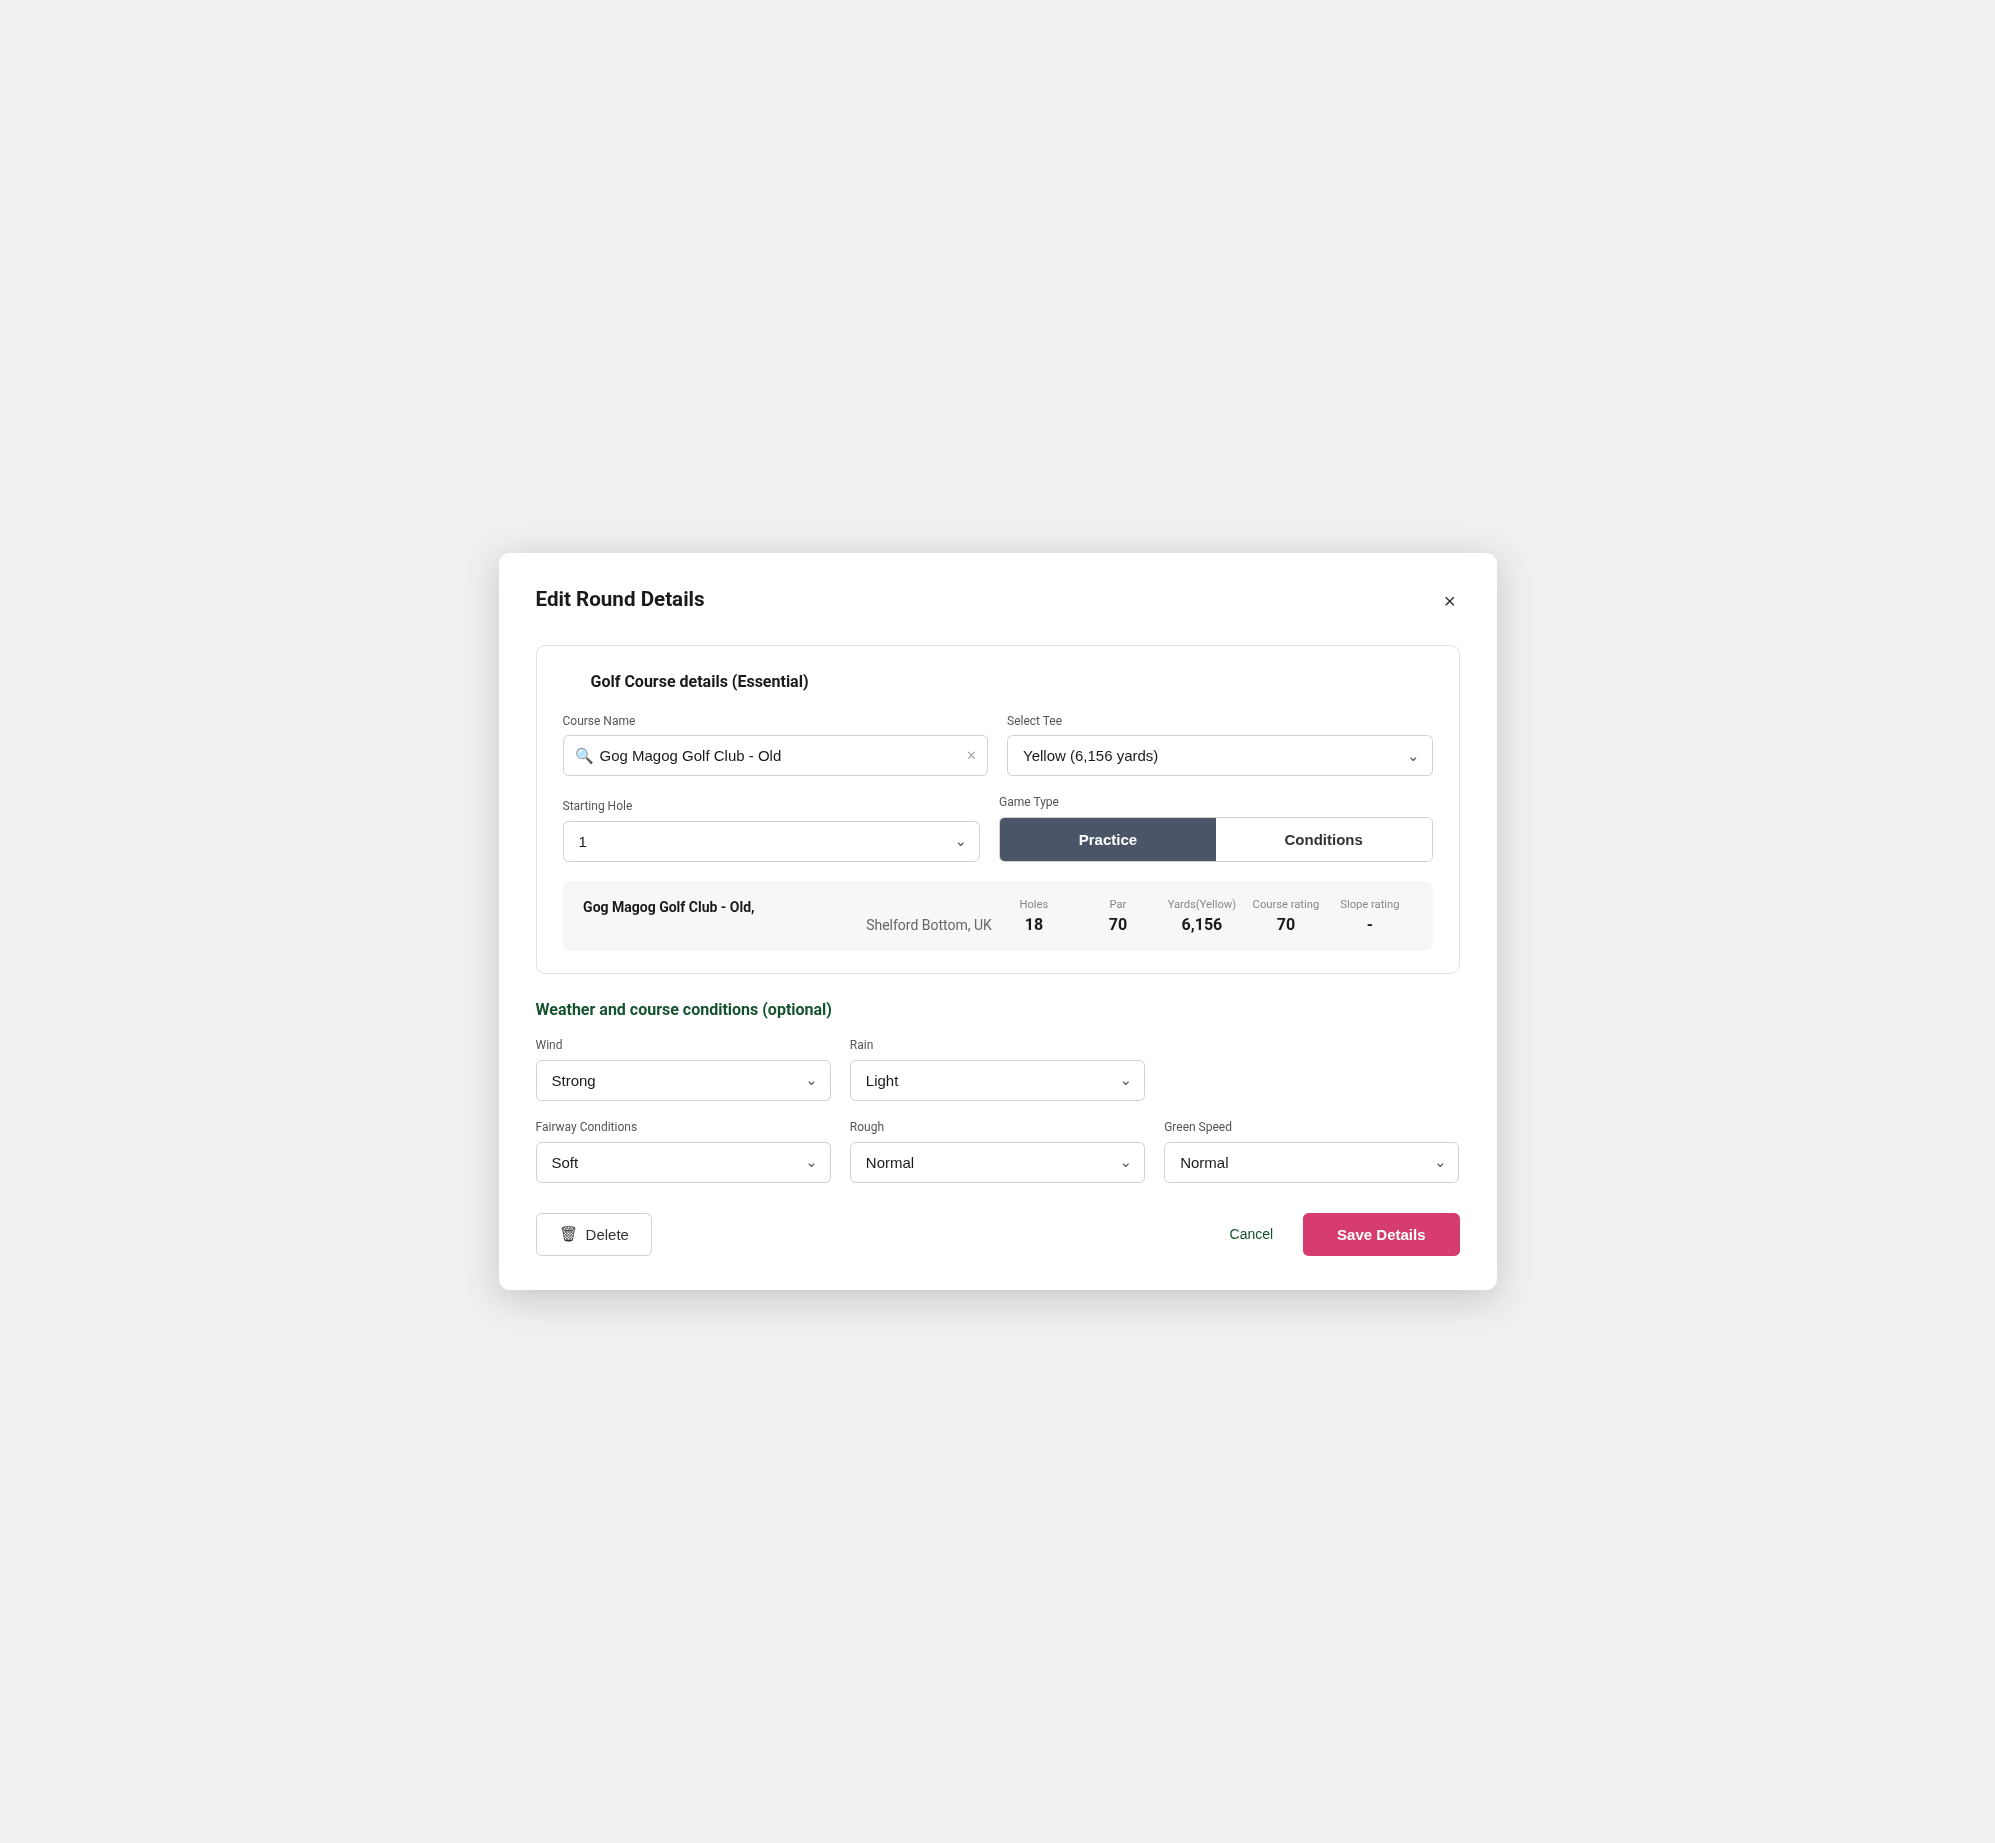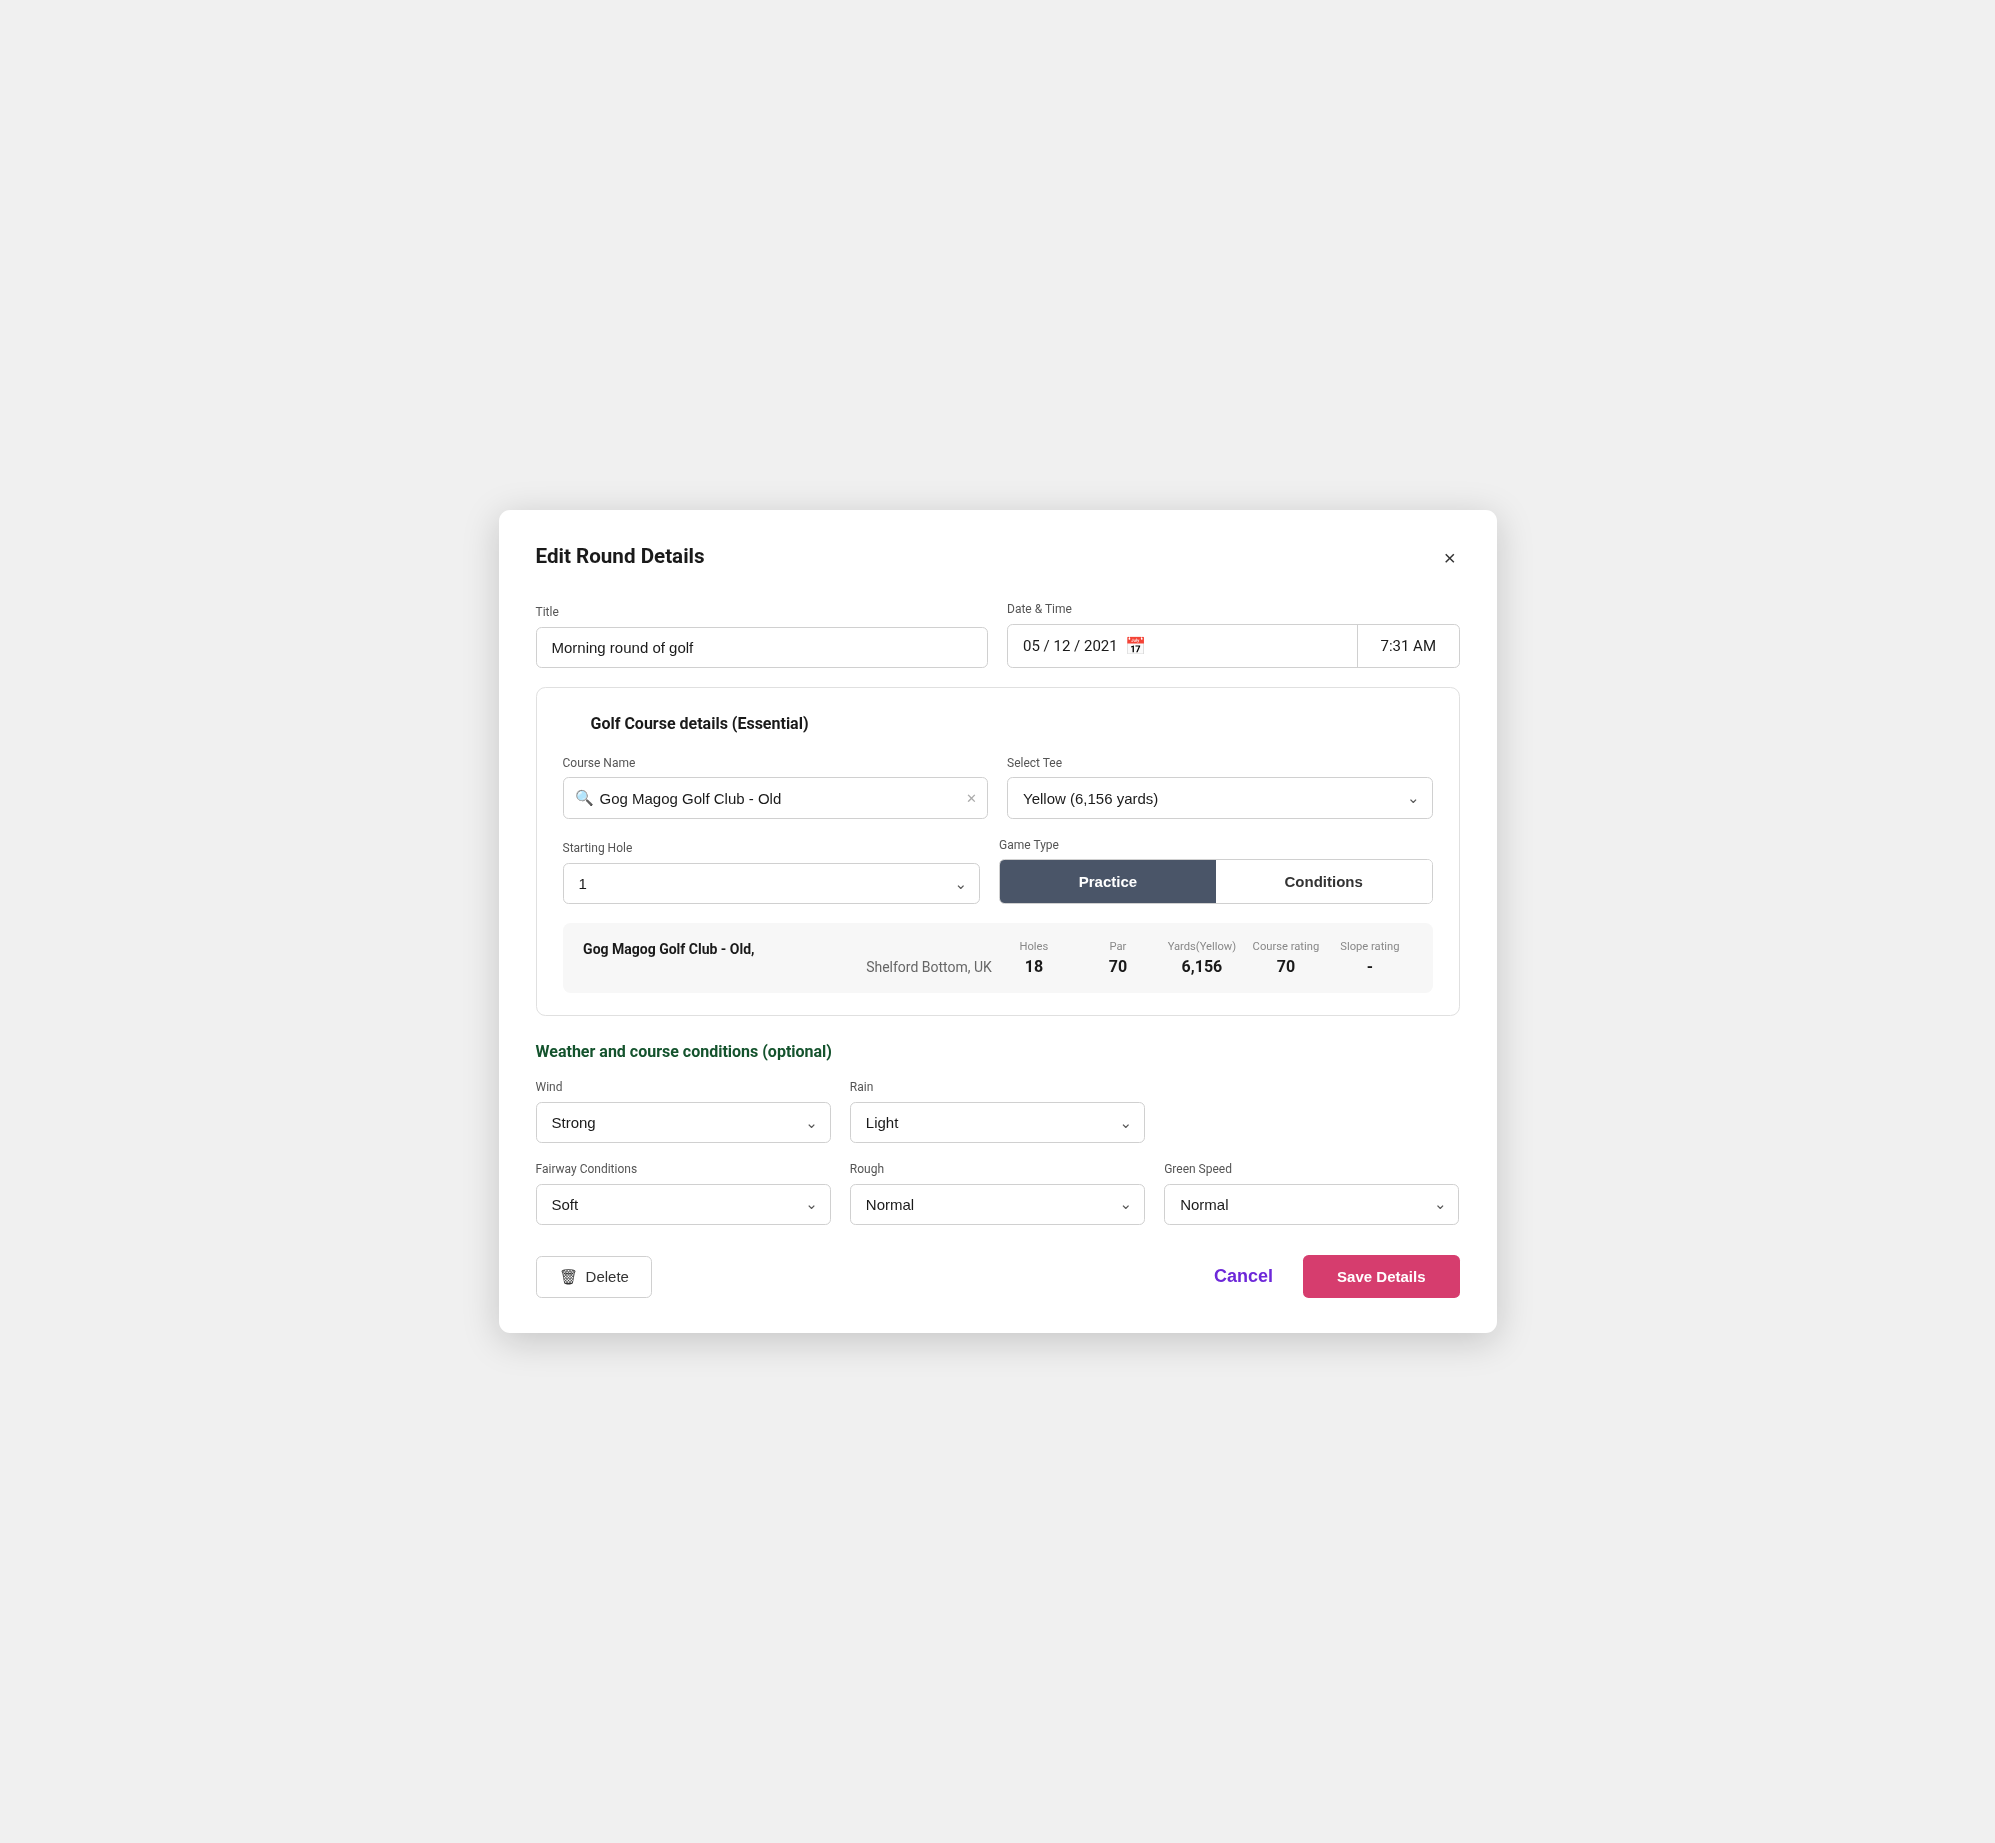--- a/index.html
+++ b/index.html
@@ -278,23 +278,23 @@
       color: #333;
     }
     .footer-right {
       display: flex;
       align-items: center;
       gap: 22.5px;
     }
     .cancel-btn {
       background: none;
       border: none;
-      font-size: 18px;
-      font-weight: 700;
-      color: #6d28d9;
+      font-size: 14px;
+      font-weight: 400;
+      color: #14532d;
       cursor: pointer;
       padding: 11.2px 7.5px;
     }
     .save-btn {
       background: #d63d6e;
       color: #fff;
       border: none;
       border-radius: 5.6px;
       padding: 13px 34px;
       font-size: 15px;
@@ -305,39 +305,20 @@
 </head>
 <body>
 
 <div class="modal">
 
   <div class="modal-header">
     <h2 class="modal-title">Edit Round Details</h2>
     <button class="close-btn">×</button>
   </div>
 
-  <div class="row form-section">
-    <div class="field-group grow">
-      <label class="field-label">Title</label>
-      <input class="text-input" type="text" value="Morning round of golf" style="">
-    </div>
-    <div class="field-group grow">
-      <label class="field-label">Date &amp; Time</label>
-      <div class="date-time-group">
-        <div class="date-part">
-          <span>05 / 12 / 2021</span>
-          <span class="cal-icon">📅</span>
-        </div>
-        <div class="date-divider"></div>
-        <div class="time-part">
-          <span>7:31 AM</span>
-        </div>
-      </div>
-    </div>
-  </div>
 
   <div class="card-section">
     <div class="section-title">Golf Course details (Essential)</div>
 
     <div class="row">
       <div class="field-group grow">
         <label class="field-label">Course Name</label>
         <div class="search-input-wrap">
           <span class="search-icon">🔍</span>
           <input class="search-input" type="text" value="Gog Magog Golf Club - Old" style="">

